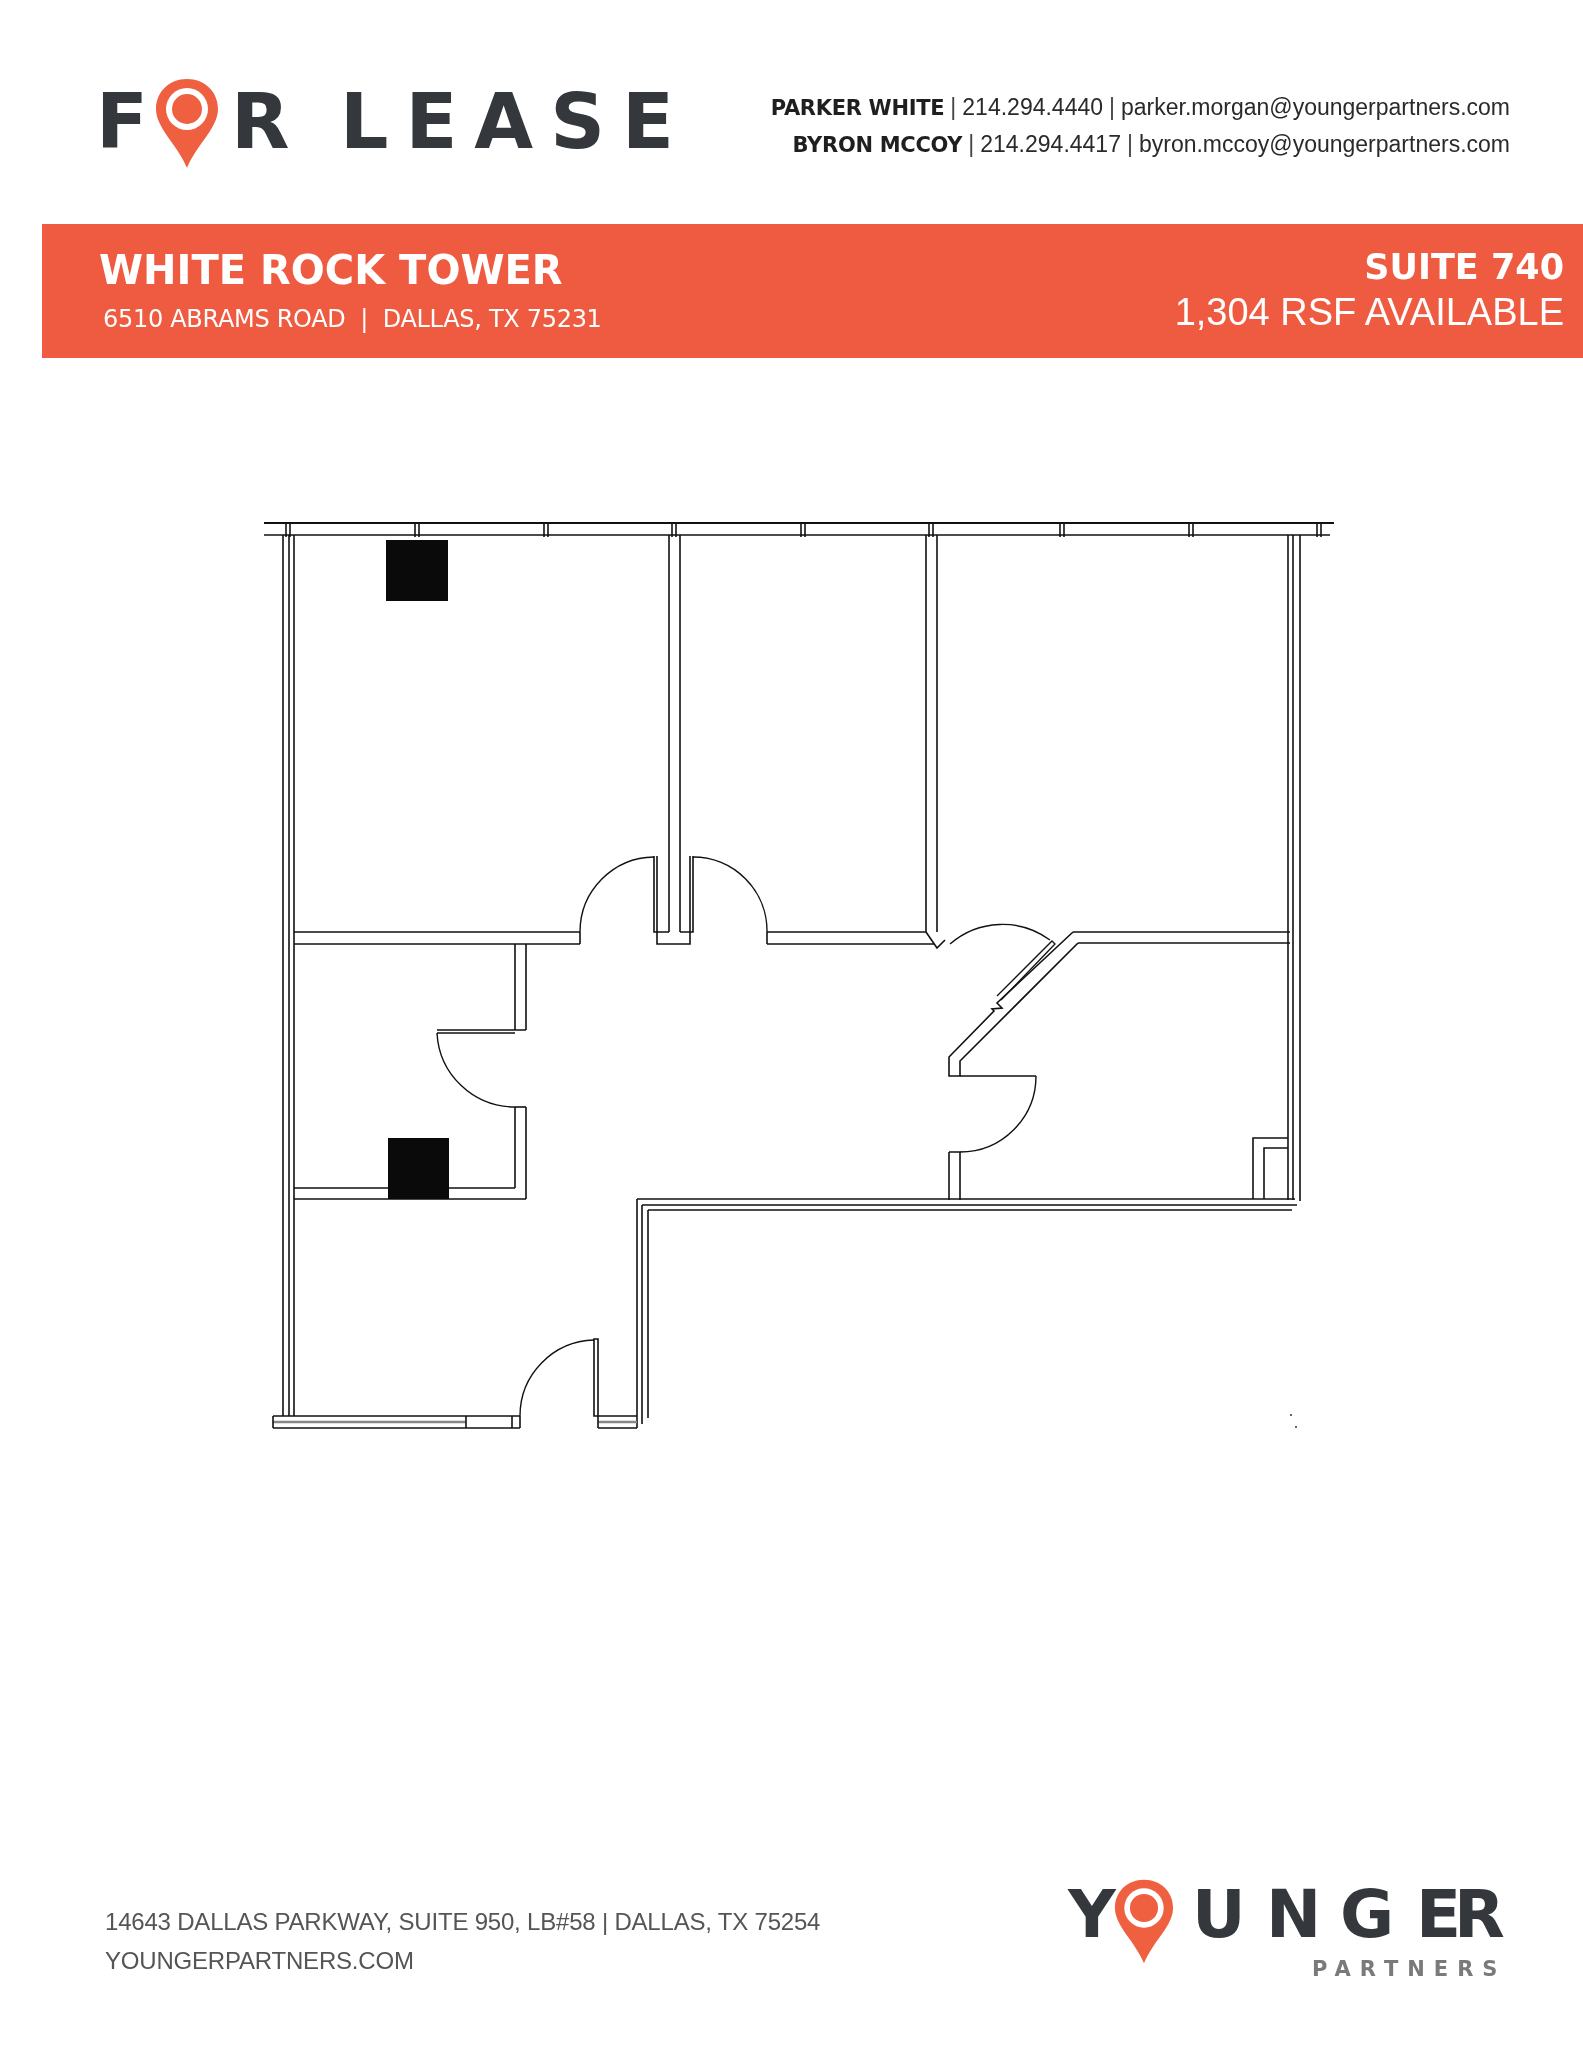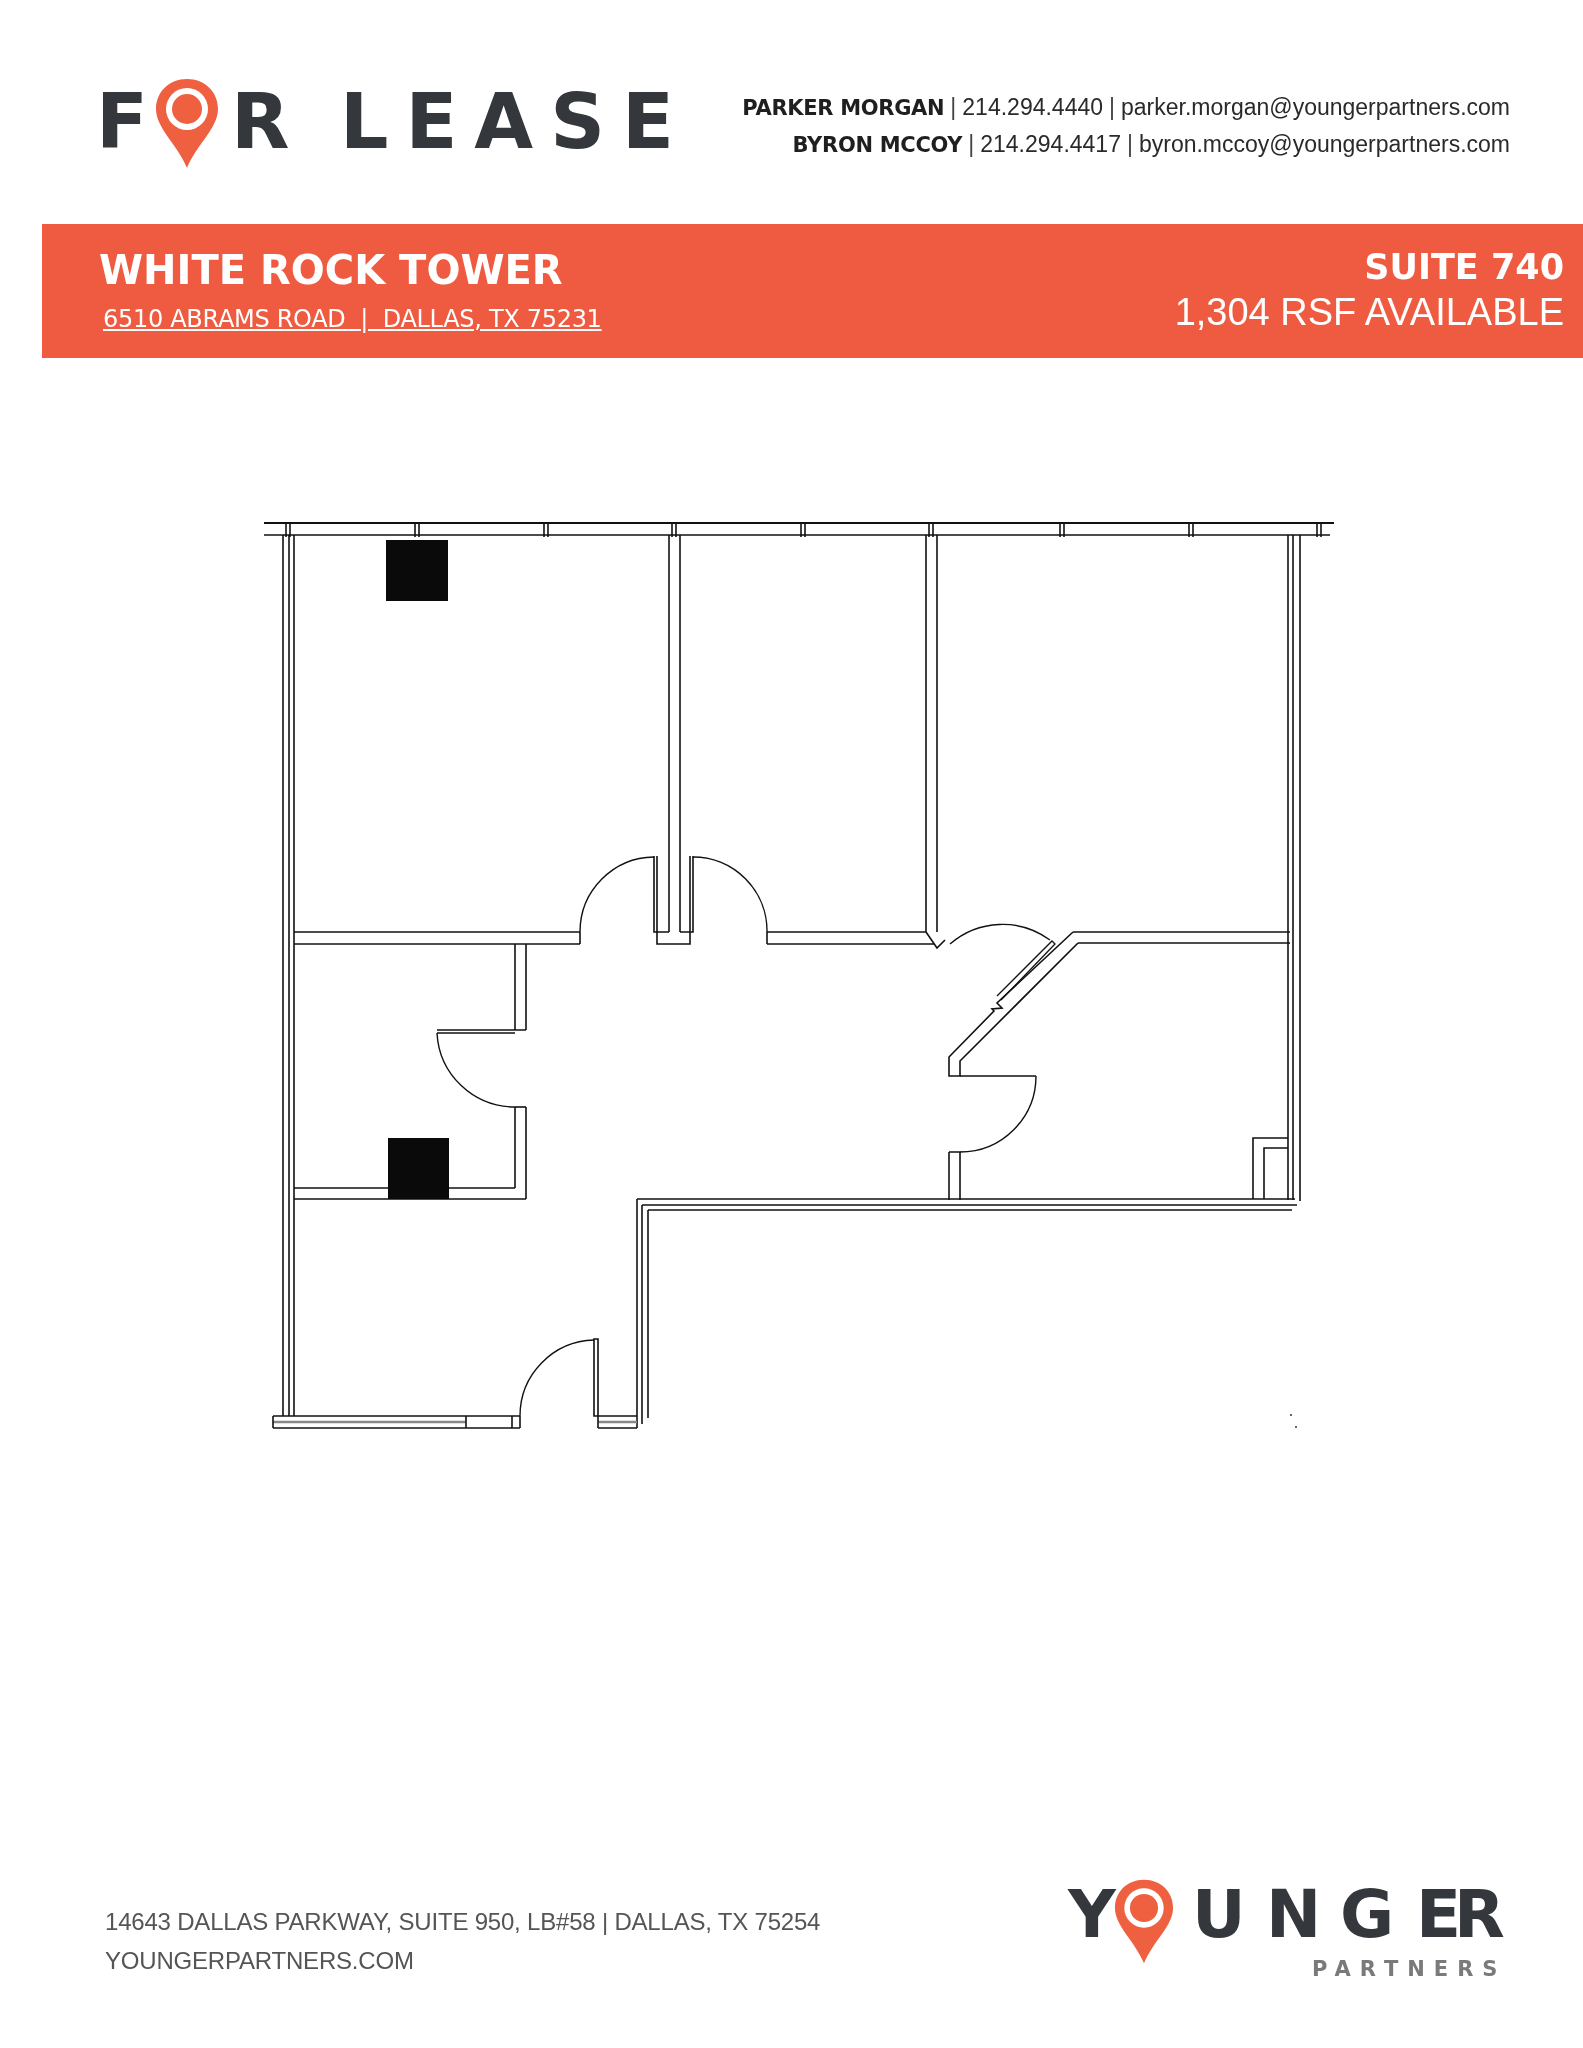--- a/index.html
+++ b/index.html
@@ -48,30 +48,30 @@
     <path d="M32 1 C14 1 1 14 1 31 C1 50 22 66 32 90 C42 66 63 50 63 31 C63 14 50 1 32 1 Z" fill="#ef6041"></path>
     <circle cx="32" cy="31" r="21" fill="#ffffff"></circle>
     <circle cx="32" cy="31" r="15" fill="#ef6041"></circle>
   </svg>
   <span class="logo-letter" style="left:135px;">R</span>
   <span class="logo-letter" style="left:244px; letter-spacing:17px;">LEASE</span>
 </div>
 
 <div class="abs contacts">
   <div class="contact-line">
-    <span class="contact-name">PARKER MORGAN</span><span class="sep">|</span><span class="contact-phone">214.294.4440</span><span class="sep">|</span><span class="contact-email">parker.morgan@youngerpartners.com</span>
+    <span class="contact-name">PARKER WHITE</span><span class="sep">|</span><span class="contact-phone">214.294.4440</span><span class="sep">|</span><span class="contact-email">parker.morgan@youngerpartners.com</span>
   </div>
   <div class="contact-line">
     <span class="contact-name">BYRON MCCOY</span><span class="sep">|</span><span class="contact-phone">214.294.4417</span><span class="sep">|</span><span class="contact-email">byron.mccoy@youngerpartners.com</span>
   </div>
 </div>
 
 <div class="abs banner">
   <div class="building-name">WHITE ROCK TOWER</div>
-  <div class="building-address" style="white-space:pre;text-decoration:underline;">6510 ABRAMS ROAD  |  DALLAS, TX 75231</div>
+  <div class="building-address" style="white-space:pre;">6510 ABRAMS ROAD  |  DALLAS, TX 75231</div>
   <div class="suite">SUITE 740</div>
   <div class="rsf"><span class="rsf-num">1,304</span><span style="white-space:pre;"> RSF AVAILABLE</span></div>
 </div>
 
 <div class="abs floorplan">
   <svg width="1583" height="2048" viewBox="0 0 1583 2048">
     <g fill="none" stroke="#111" stroke-width="1.6">
 
       <g>
         <line x1="264" y1="523" x2="1334" y2="523" stroke-width="2.2"></line>

